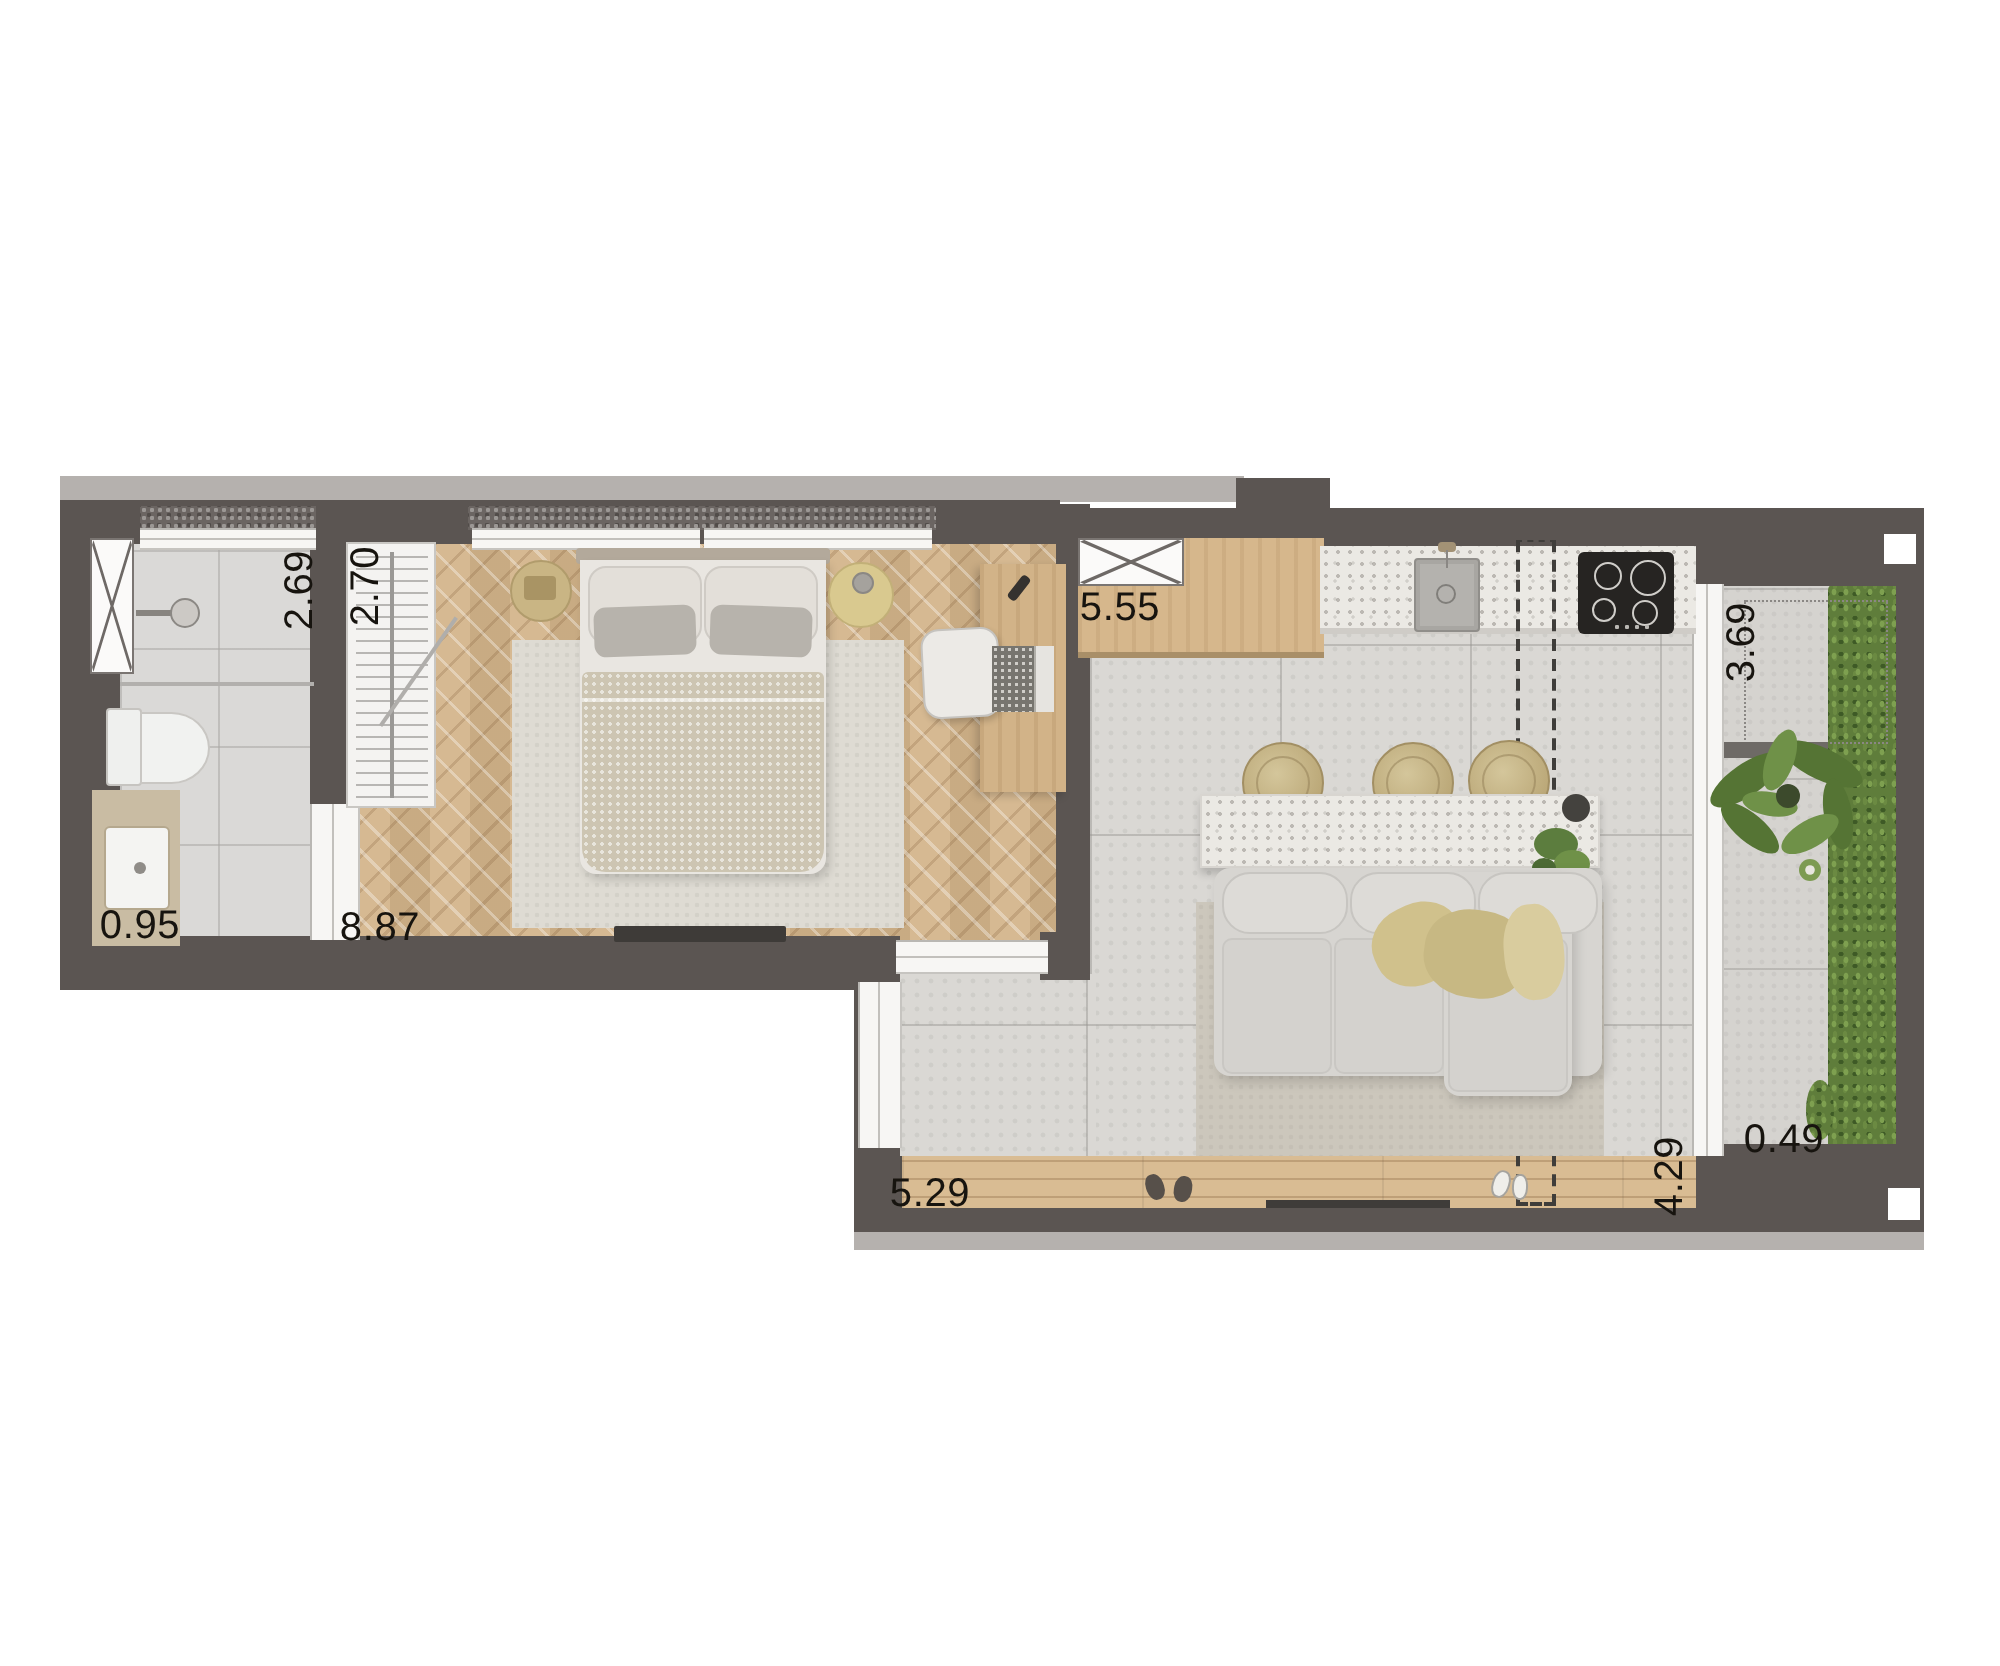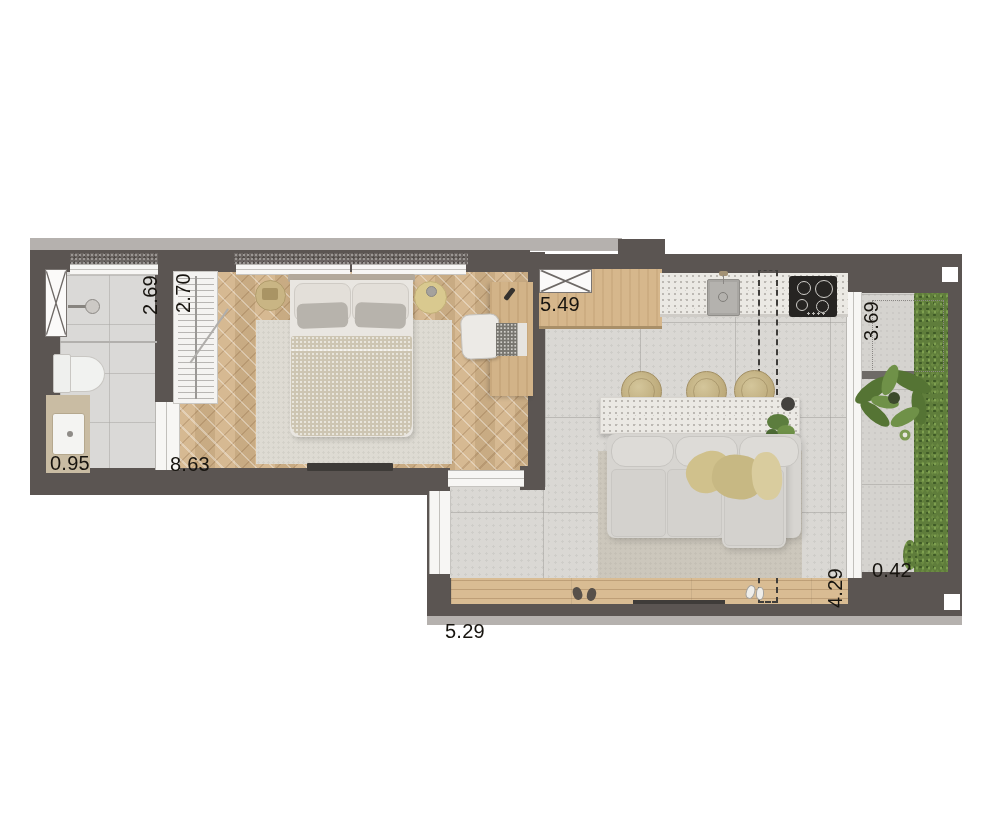--- a/index.html
+++ b/index.html
@@ -212,20 +212,20 @@
       <ellipse cx="40" cy="50" rx="14" ry="6" transform="rotate(10 40 50)"></ellipse>
     </g>
     <circle cx="49" cy="46" r="6" fill="#3c4a2c"></circle>
     <circle cx="60" cy="83" r="5.5" fill="#7d9b52"></circle>
     <circle cx="60" cy="83" r="2.4" fill="#e8e6df"></circle>
   </svg>
 
   <div class="dim v" style="left:118px;top:285px;">2.69</div>
   <div class="dim v" style="left:151px;top:283px;">2.70</div>
   <div class="dim" style="left:38px;top:453px;">0.95</div>
-  <div class="dim" style="left:158px;top:454px;">8.63</div>
-  <div class="dim" style="left:528px;top:294px;">5.49</div>
+  <div class="dim" style="left:158px;top:454px;">8.87</div>
+  <div class="dim" style="left:528px;top:294px;">5.55</div>
   <div class="dim v" style="left:839px;top:311px;">3.69</div>
-  <div class="dim" style="left:860px;top:560px;">0.42</div>
+  <div class="dim" style="left:860px;top:560px;">0.49</div>
   <div class="dim v" style="left:803px;top:578px;">4.29</div>
-  <div class="dim" style="left:433px;top:621px;">5.29</div>
+  <div class="dim" style="left:433px;top:587px;">5.29</div>
 
 </div>
 
 </body></html>

